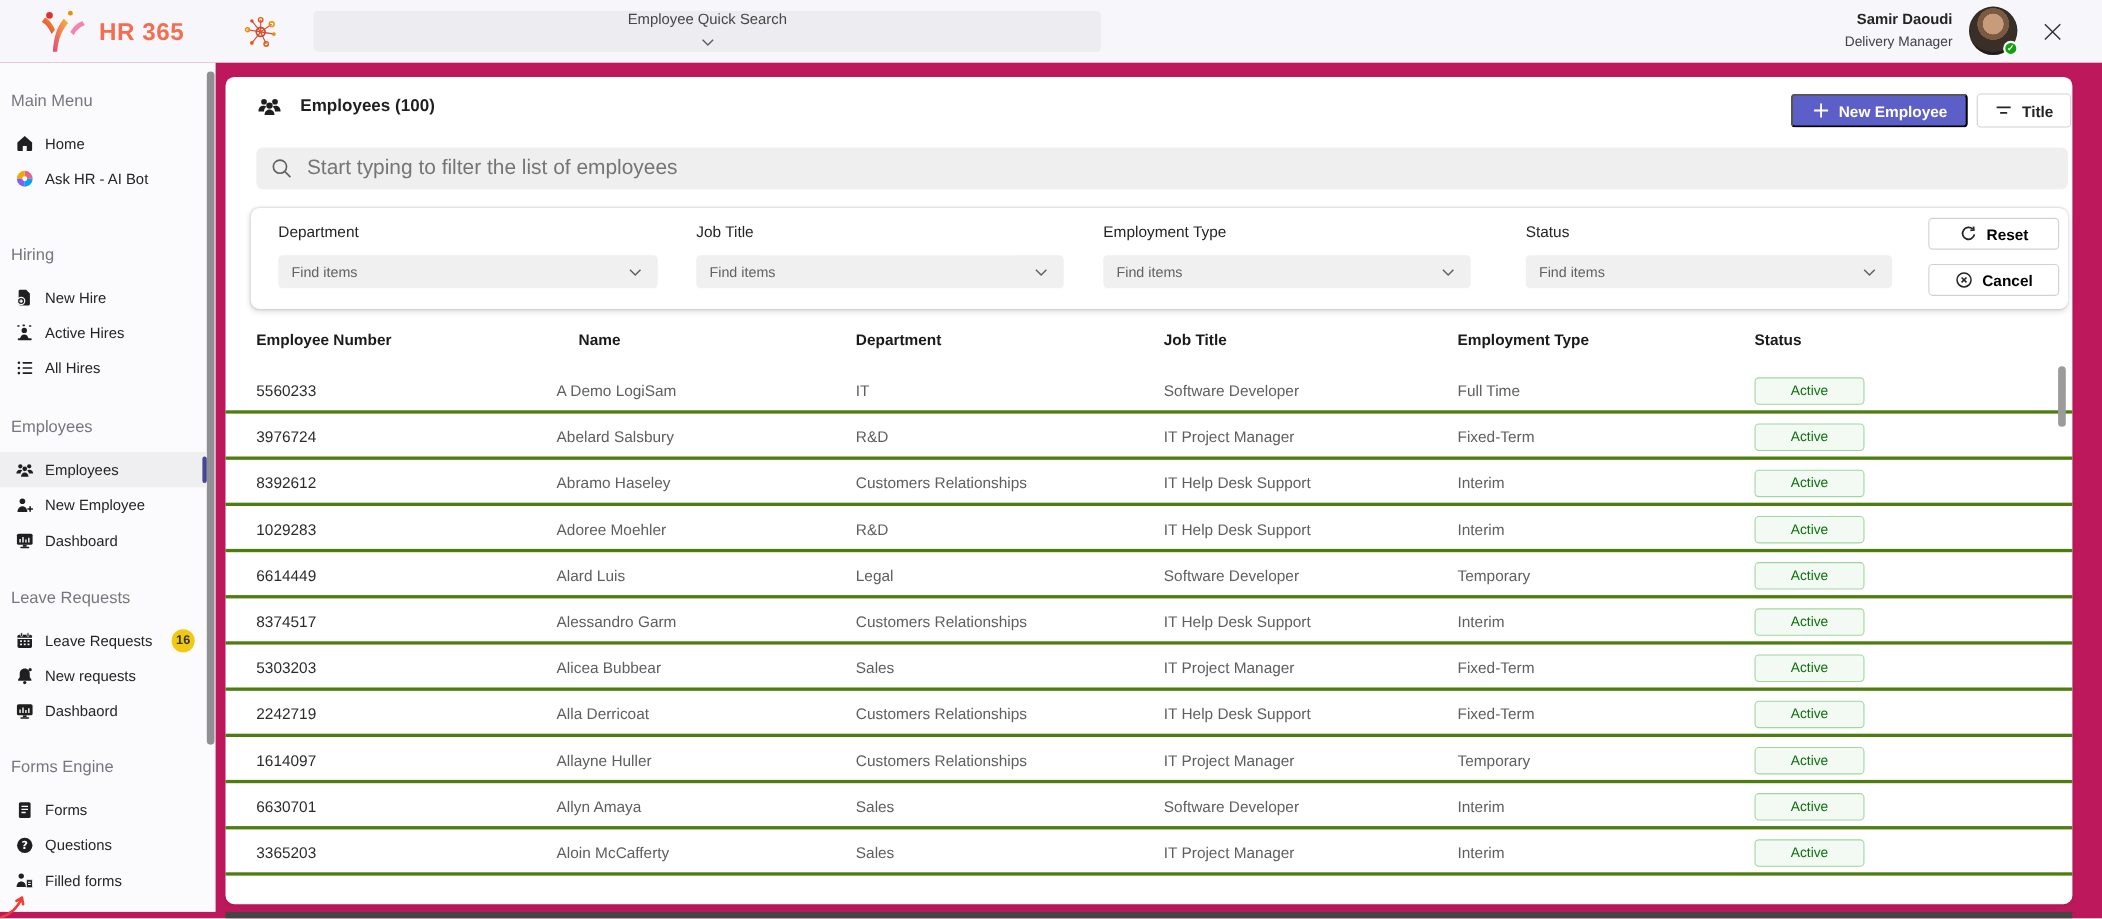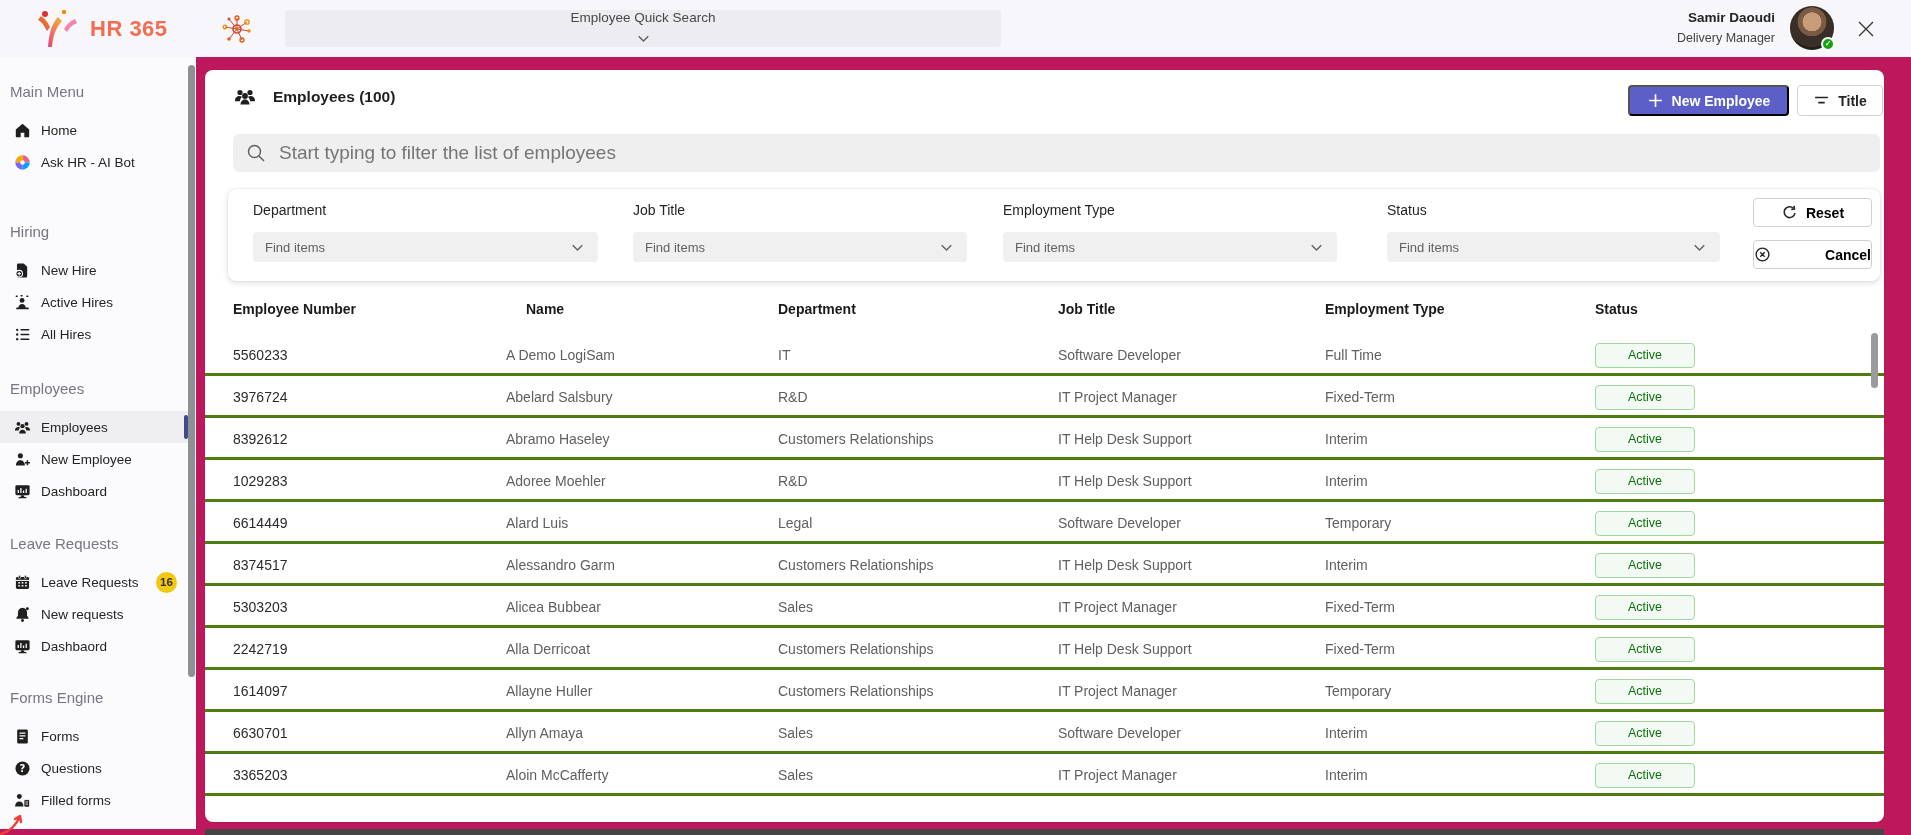--- a/index.html
+++ b/index.html
@@ -55,21 +55,21 @@
     display:flex; align-items:center; padding:0 12px; gap:12px; }
   .search-bar .ph { font-size:19px; color:#757575; }
 
   .filter-panel { position:absolute; left:23px; top:119px; width:1652px; height:92px; background:#fff; border-radius:8px;
     box-shadow:0 0 2px rgba(0,0,0,.12), 0 2px 6px rgba(0,0,0,.12); }
   .f-label { position:absolute; top:13px; font-size:14px; color:#242424; }
   .dropdown { position:absolute; top:43px; height:30px; background:#f0f0f0; border-radius:4px; display:flex;
     align-items:center; padding:0 12px; cursor:pointer; }
   .dropdown .ph { flex:1; font-size:13px; color:#616161; }
   .btn-reset { position:absolute; left:1525px; top:9px; width:119px; height:29px; background:#fff; border:1px solid #d1d1d1; }
-  .btn-cancel { position:absolute; left:1525px; top:51px; width:119px; height:29px; background:#fff; border:1px solid #d1d1d1;justify-content:space-between; }
+  .btn-cancel { position:absolute; left:1525px; top:51px; width:119px; height:29px; background:#fff; border:1px solid #d1d1d1; }
 
   
   .t-head { position:absolute; left:0; top:228px; width:1679px; height:22px; }
   .t-head span { position:absolute; font-size:14px; font-weight:700; color:#1a1a1a; line-height:22px; }
   .t-rows { position:absolute; left:0; top:264px; width:1679px; }
   .t-row { position:relative; height:42px; border-bottom:3px solid #4d7c0f; cursor:pointer; }
   .t-row span.cell { position:absolute; font-size:14px; line-height:42px; color:#5f5f5f; white-space:nowrap; }
   .t-row span.c0 { color:#2b2b2b; }
   .badge-active { position:absolute; top:9px; width:100px; height:25px; background:#f3faf3; border:1px solid #9fd89f;
     border-radius:4px; color:#0e700e; font-size:12.5px; line-height:23px; text-align:center; }

